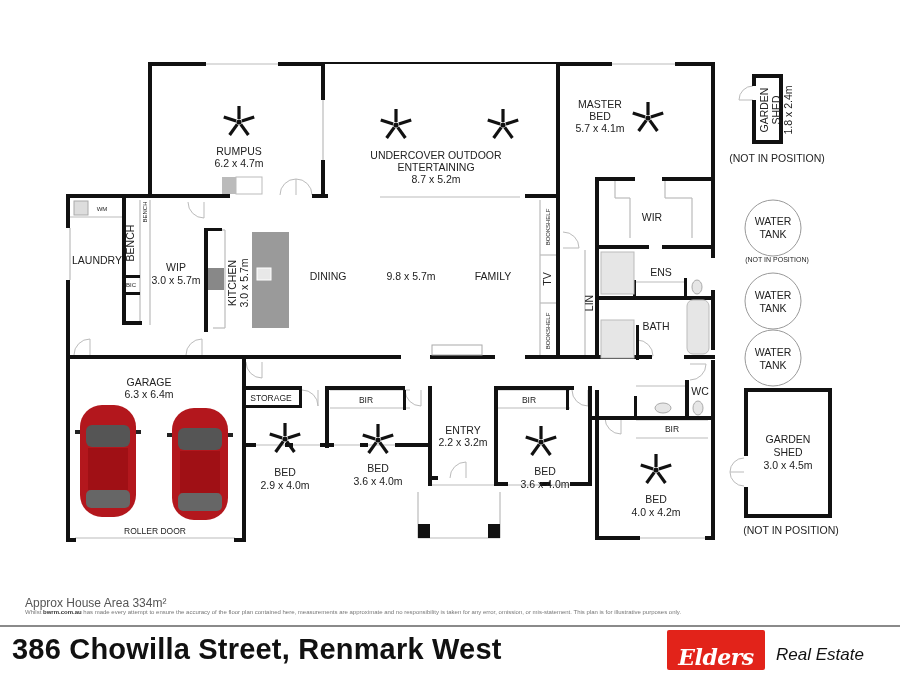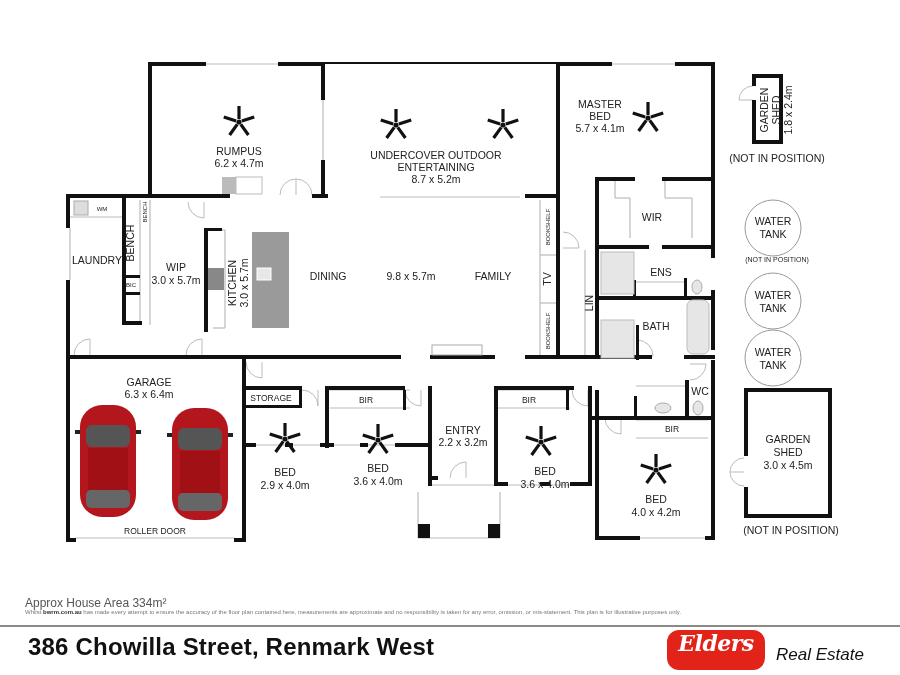--- a/index.html
+++ b/index.html
@@ -5,22 +5,22 @@
   html, body { margin: 0; padding: 0; background: #ffffff; }
   body { width: 900px; height: 675px; position: relative; overflow: hidden; font-family: "Liberation Sans", sans-serif; color: #1a1a1a; }
   #plan { position: absolute; left: 0; top: 0; width: 900px; height: 590px; }
   .lbl { font-family: "Liberation Sans", sans-serif; font-size: 10.5px; fill: #222; text-anchor: middle; }
   .lbl-sm { font-family: "Liberation Sans", sans-serif; font-size: 8.5px; fill: #222; text-anchor: middle; }
   .lbl-xs { font-family: "Liberation Sans", sans-serif; font-size: 6px; fill: #222; text-anchor: middle; }
   .footer-area { position: absolute; left: 25px; top: 596px; font-size: 12px; color: #555; }
   .footer-disclaimer { position: absolute; left: 25px; top: 609px; font-size: 6px; color: #777; white-space: nowrap; }
   .footer-disclaimer b { color: #333; }
   .rule { position: absolute; left: 0; top: 625px; width: 900px; height: 2px; background: #8a8a8a; }
-  .address { position: absolute; left: 28px; top: 633px; font-size: 24px; font-weight: bold; color: #111; letter-spacing: 0.2px; }
-  .logo { position: absolute; left: 667px; top: 630px; width: 98px; height: 40px; background: #e2231a; border-radius: 12px; display: flex; align-items: flex-start; justify-content: center; }
+  .address { position: absolute; left: 12px; top: 633px; font-size: 29px; font-weight: bold; color: #111; letter-spacing: 0.2px; }
+  .logo { position: absolute; left: 667px; top: 630px; width: 98px; height: 40px; background: #e2231a; border-radius: 2px; display: flex; align-items: flex-end; justify-content: center; }
   .logo span { color: #fff; font-family: "DejaVu Serif", serif; font-style: italic; font-weight: bold; font-size: 22px; letter-spacing: -0.5px; }
   .brand { position: absolute; left: 776px; top: 645px; font-size: 17px; color: #111; font-style: italic; }
 </style>
 </head>
 <body>
 
 <svg id="plan" viewBox="0 0 900 590" xmlns="http://www.w3.org/2000/svg">
   <defs>
     <g id="fan">
       <circle r="2.6" fill="#111"></circle>

